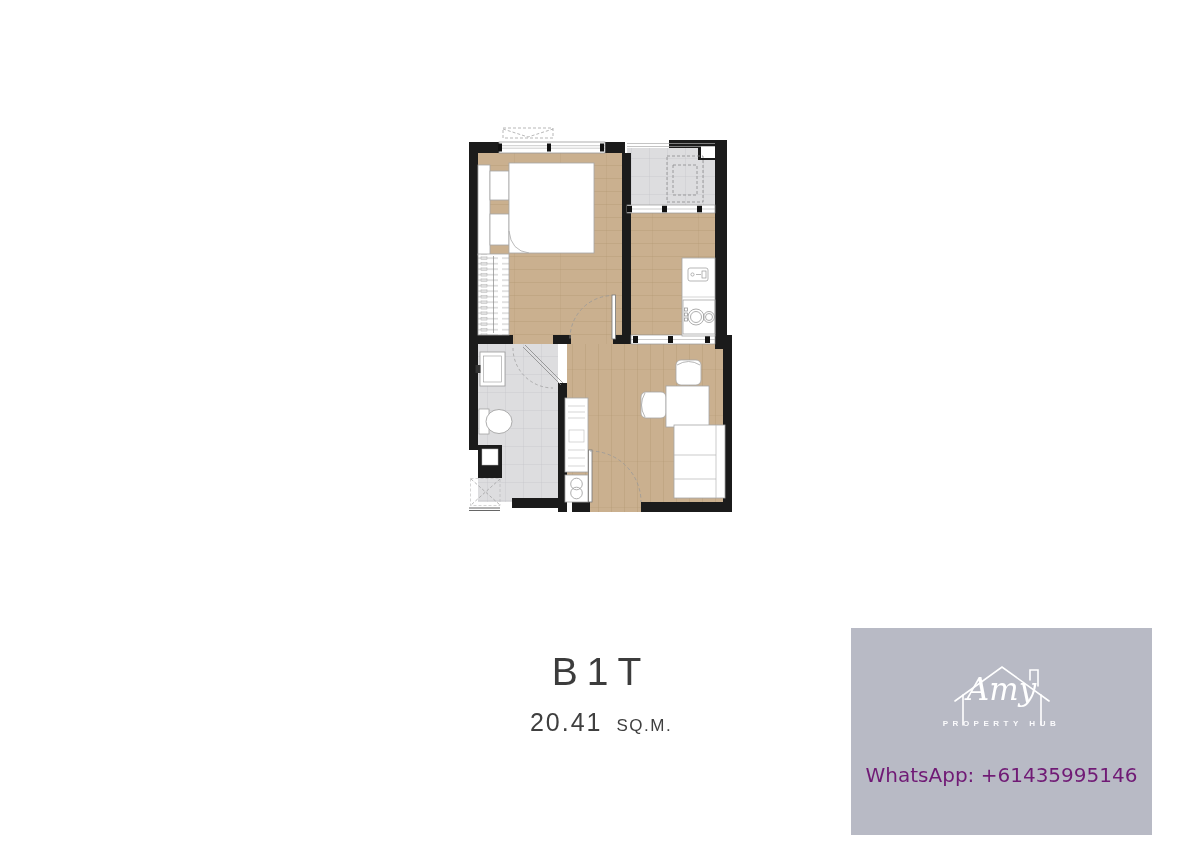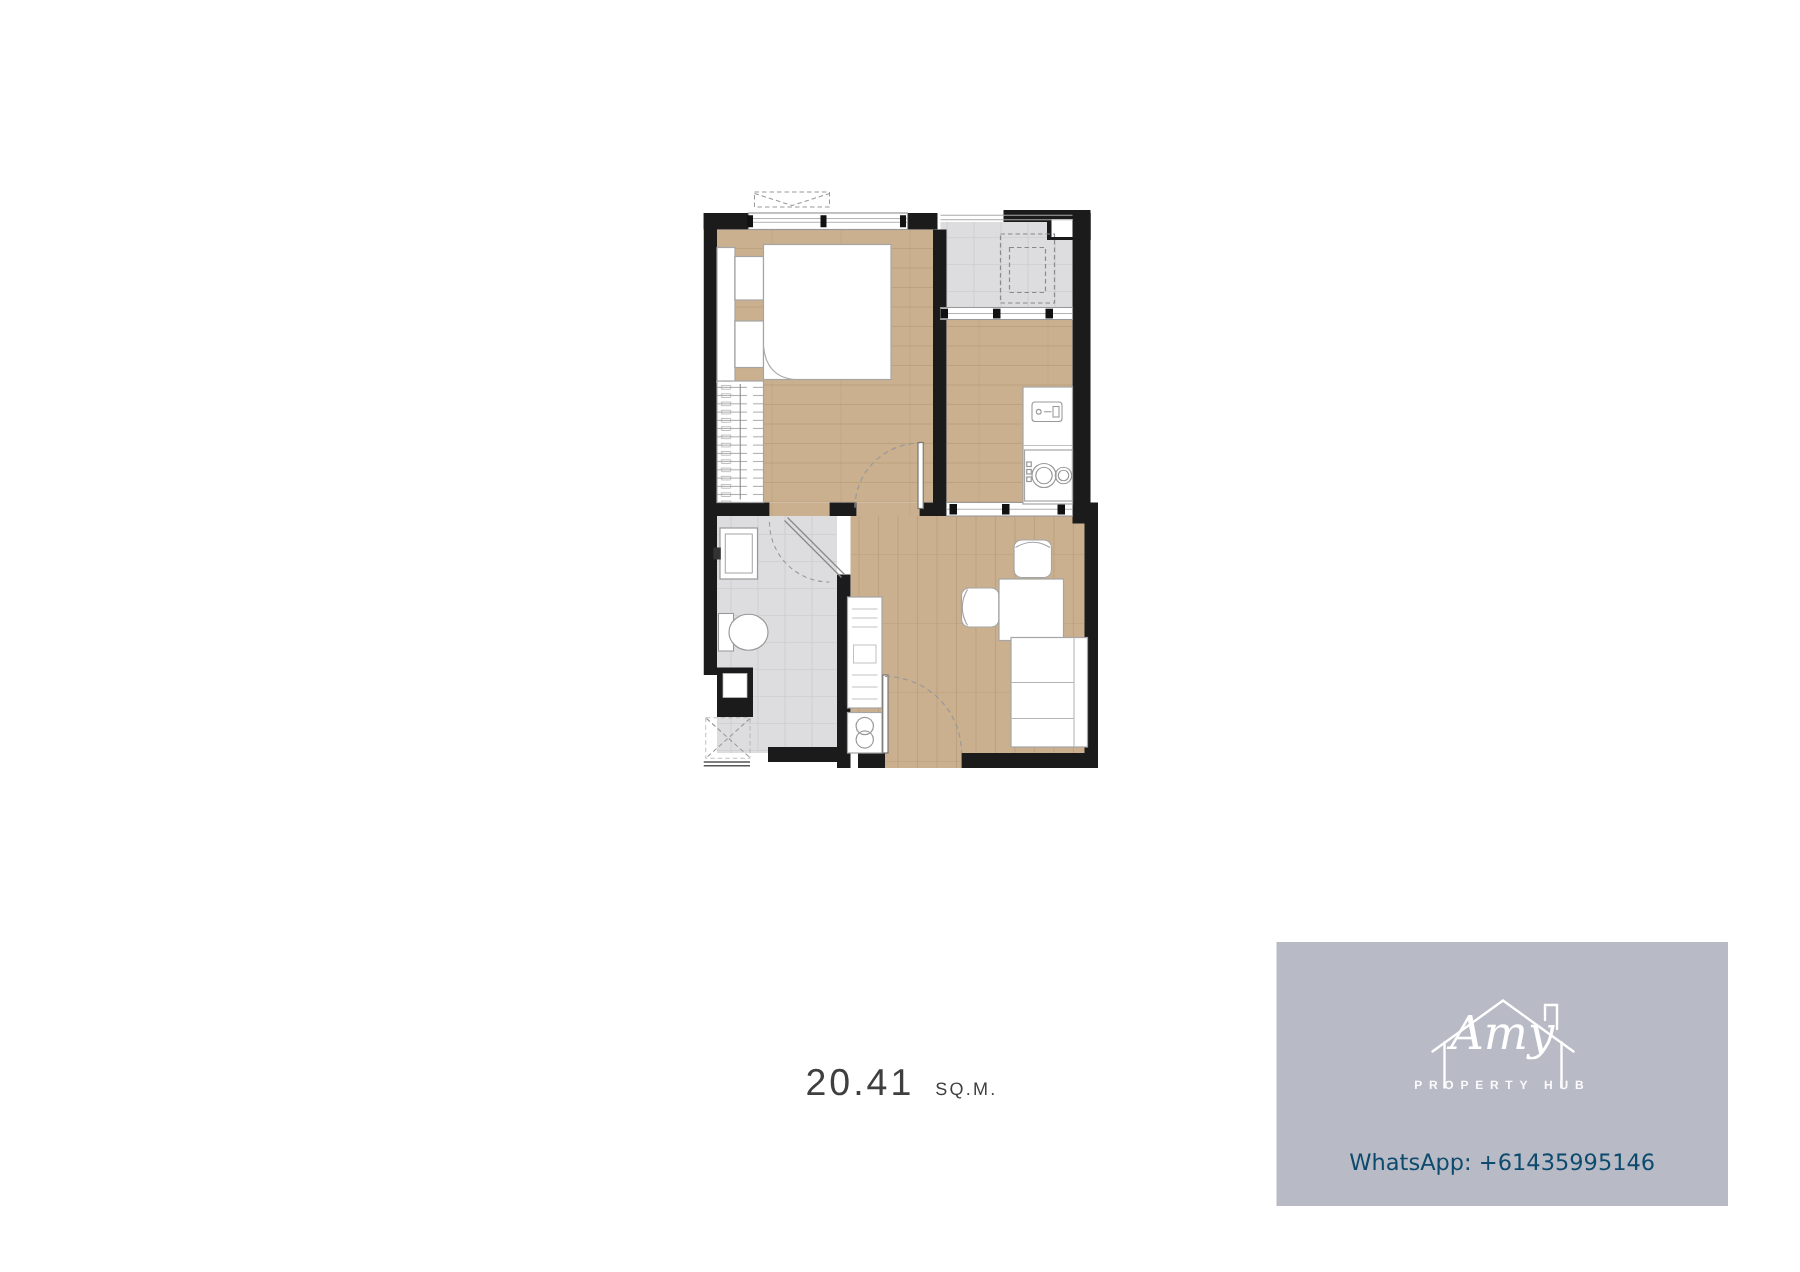--- a/index.html
+++ b/index.html
@@ -5,32 +5,32 @@
   html,body{margin:0;padding:0;background:#ffffff;}
   .canvas{position:relative;width:1200px;height:848px;background:#ffffff;overflow:hidden;
           font-family:"Liberation Sans",sans-serif;}
   
   .plan-svg{position:absolute;left:469px;top:126px;}
   
   .unit-title{position:absolute;left:451px;top:650px;width:300px;text-align:center;
               color:#3c3c3c;font-size:39px;font-weight:300;letter-spacing:9px;}
   .unit-area{position:absolute;left:451px;top:708px;width:300px;text-align:center;
              color:#3f3f3f;font-size:25px;font-weight:300;letter-spacing:2px;}
-  .unit-area .sq{font-size:12px;letter-spacing:1.5px;margin-left:14px;}
+  .unit-area .sq{font-size:17px;letter-spacing:1.5px;margin-left:14px;}
   
-  .card{position:absolute;left:851px;top:628px;width:301px;height:176px;background:#b8bac5;}
+  .card{position:absolute;left:851px;top:628px;width:301px;height:207px;background:#b8bac5;}
   .logo{position:relative;width:124px;height:86px;margin:26px auto 0;}
   .logo svg{position:absolute;left:0;top:0;}
   .logo .script{position:absolute;left:0;right:0;top:20px;text-align:center;
                 font-family:"DejaVu Serif",serif;font-style:italic;font-size:31px;
                 color:#ffffff;line-height:1;}
   .logo .brand-sub{position:absolute;left:0;right:0;bottom:12px;text-align:center;
                    color:#fbfbfd;font-size:8px;font-weight:bold;letter-spacing:4.5px;}
-  .contacts{margin-top:22px;text-align:center;color:#0c4a6e;
-            font-family:"DejaVu Sans",sans-serif;font-size:15px;line-height:27px;}
+  .contacts{margin-top:22px;text-align:center;color:#701a75;
+            font-family:"DejaVu Sans",sans-serif;font-size:20px;line-height:27px;}
 </style>
 </head>
 <body>
 
 <div class="canvas">
 
   <svg class="plan-svg" width="267" height="388" viewBox="0 -14 267 388">
     <defs>
       <pattern id="woodH" width="46" height="13" patternUnits="userSpaceOnUse">
         <rect width="46" height="13" fill="#cab08f"></rect>
@@ -219,20 +219,21 @@
         <rect x="143" y="155" width="3.5" height="44" fill="#fff" stroke="#777" stroke-width="0.8"></rect>
         <path d="M101 198.5 A43 43 0 0 1 144 155.5" fill="none" stroke="#999" stroke-width="0.8" stroke-dasharray="3.5 2.5"></path>
       </g>
       <g>
         <rect x="119.5" y="310" width="3.5" height="52" fill="#fff" stroke="#777" stroke-width="0.8"></rect>
         <path d="M121 311 A51 51 0 0 1 172 362" fill="none" stroke="#999" stroke-width="0.8" stroke-dasharray="3.5 2.5"></path>
       </g>
     </g>
   </svg>
 
+  <div class="unit-title">B1T</div>
   <div class="unit-area">
     <span>20.41</span><span class="sq">SQ.M.</span>
   </div>
 
   <div class="card">
     <div class="logo">
       <svg width="124" height="86" viewBox="0 0 124 86">
         <g fill="none" stroke="#ffffff" stroke-width="1.6" stroke-linecap="round">
           <path d="M15 47 L62 13 L109 47"></path>
           <path d="M23 41 L23 71"></path>

